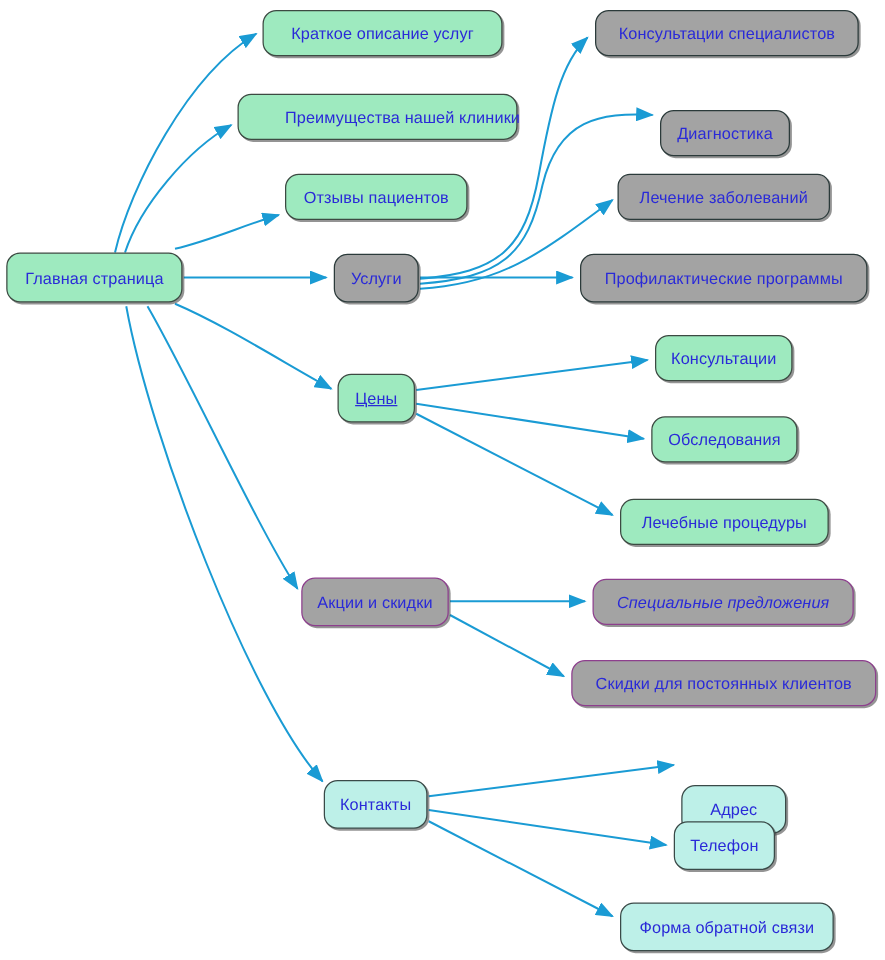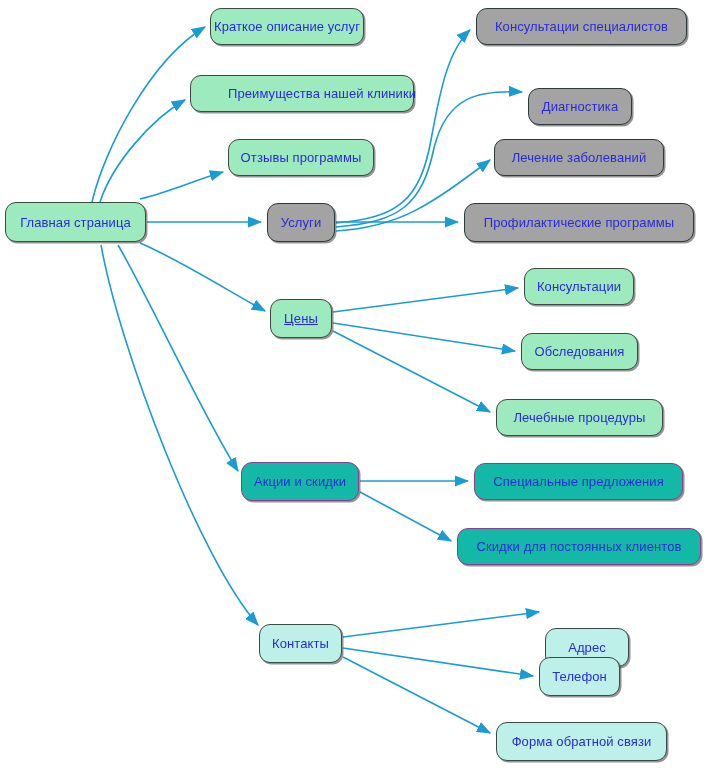--- a/index.html
+++ b/index.html
@@ -52,21 +52,21 @@
   }
   .pal-cyan-bright {
     background: #a3a3a3;
     border-color: #2b3a3a;
   }
   .pal-cyan-pale {
     background: #bdf0e8;
     border-color: #3a4a48;
   }
   .pal-pink {
-    background: #14b8a6;
+    background: #a3a3a3;
     border-color: #8d3f8d;
   }
 </style>
 </head>
 <body>
 
 <div id="mindmap-canvas">
 
   <svg id="edge-layer" viewBox="0 0 708 768" xmlns="http://www.w3.org/2000/svg">
     <defs>
@@ -94,28 +94,28 @@
         <path d="M 343 637 L 539 612" fill="none" stroke="#1a9bd4" stroke-width="1.6" marker-end="url(#arrowhead)"></path>
         <path d="M 343 648 L 533 676" fill="none" stroke="#1a9bd4" stroke-width="1.6" marker-end="url(#arrowhead)"></path>
         <path d="M 343 657 L 490 733" fill="none" stroke="#1a9bd4" stroke-width="1.6" marker-end="url(#arrowhead)"></path>
       </g>
   </svg>
 
   <div id="node-group">
       <div class="node pal-green" style="left: 5px; top: 202px; width: 141px; height: 40px;">
         <span class="node-label">Главная страница</span>
       </div>
-      <div class="node pal-green" style="left: 210px; top: 8px; width: 154px; height: 37px;">
+      <div class="node pal-green" style="left: 210px; top: 8px; width: 192px; height: 37px;">
         <span class="node-label">Краткое описание услуг</span>
       </div>
       <div class="node pal-green" style="left: 190px; top: 75px; width: 224px; height: 37px; padding-left: 40px;">
         <span class="node-label">Преимущества нашей клиники</span>
       </div>
       <div class="node pal-green" style="left: 228px; top: 139px; width: 146px; height: 37px;">
-        <span class="node-label">Отзывы программы</span>
+        <span class="node-label">Отзывы пациентов</span>
       </div>
       <div class="node pal-cyan-bright" style="left: 267px; top: 203px; width: 68px; height: 39px;">
         <span class="node-label">Услуги</span>
       </div>
       <div class="node pal-cyan-bright" style="left: 476px; top: 8px; width: 211px; height: 37px;">
         <span class="node-label">Консультации специалистов</span>
       </div>
       <div class="node pal-cyan-bright" style="left: 528px; top: 88px; width: 104px; height: 37px;">
         <span class="node-label">Диагностика</span>
       </div>
@@ -133,21 +133,21 @@
       </div>
       <div class="node pal-green" style="left: 521px; top: 333px; width: 117px; height: 37px;">
         <span class="node-label">Обследования</span>
       </div>
       <div class="node pal-green" style="left: 496px; top: 399px; width: 167px; height: 37px;">
         <span class="node-label">Лечебные процедуры</span>
       </div>
       <div class="node pal-pink" style="left: 241px; top: 462px; width: 118px; height: 39px;">
         <span class="node-label">Акции и скидки</span>
       </div>
-      <div class="node pal-pink" style="left: 474px; top: 463px; width: 209px; height: 37px;">
+      <div class="node pal-pink" style="left: 474px; top: 463px; width: 209px; height: 37px; font-style: italic;">
         <span class="node-label">Специальные предложения</span>
       </div>
       <div class="node pal-pink" style="left: 457px; top: 528px; width: 244px; height: 37px;">
         <span class="node-label">Скидки для постоянных клиентов</span>
       </div>
       <div class="node pal-cyan-pale" style="left: 259px; top: 624px; width: 83px; height: 39px;">
         <span class="node-label">Контакты</span>
       </div>
       <div class="node pal-cyan-pale" style="left: 545px; top: 592px; width: 84px; height: 39px; margin-top: 36px;">
         <span class="node-label">Адрес</span>

